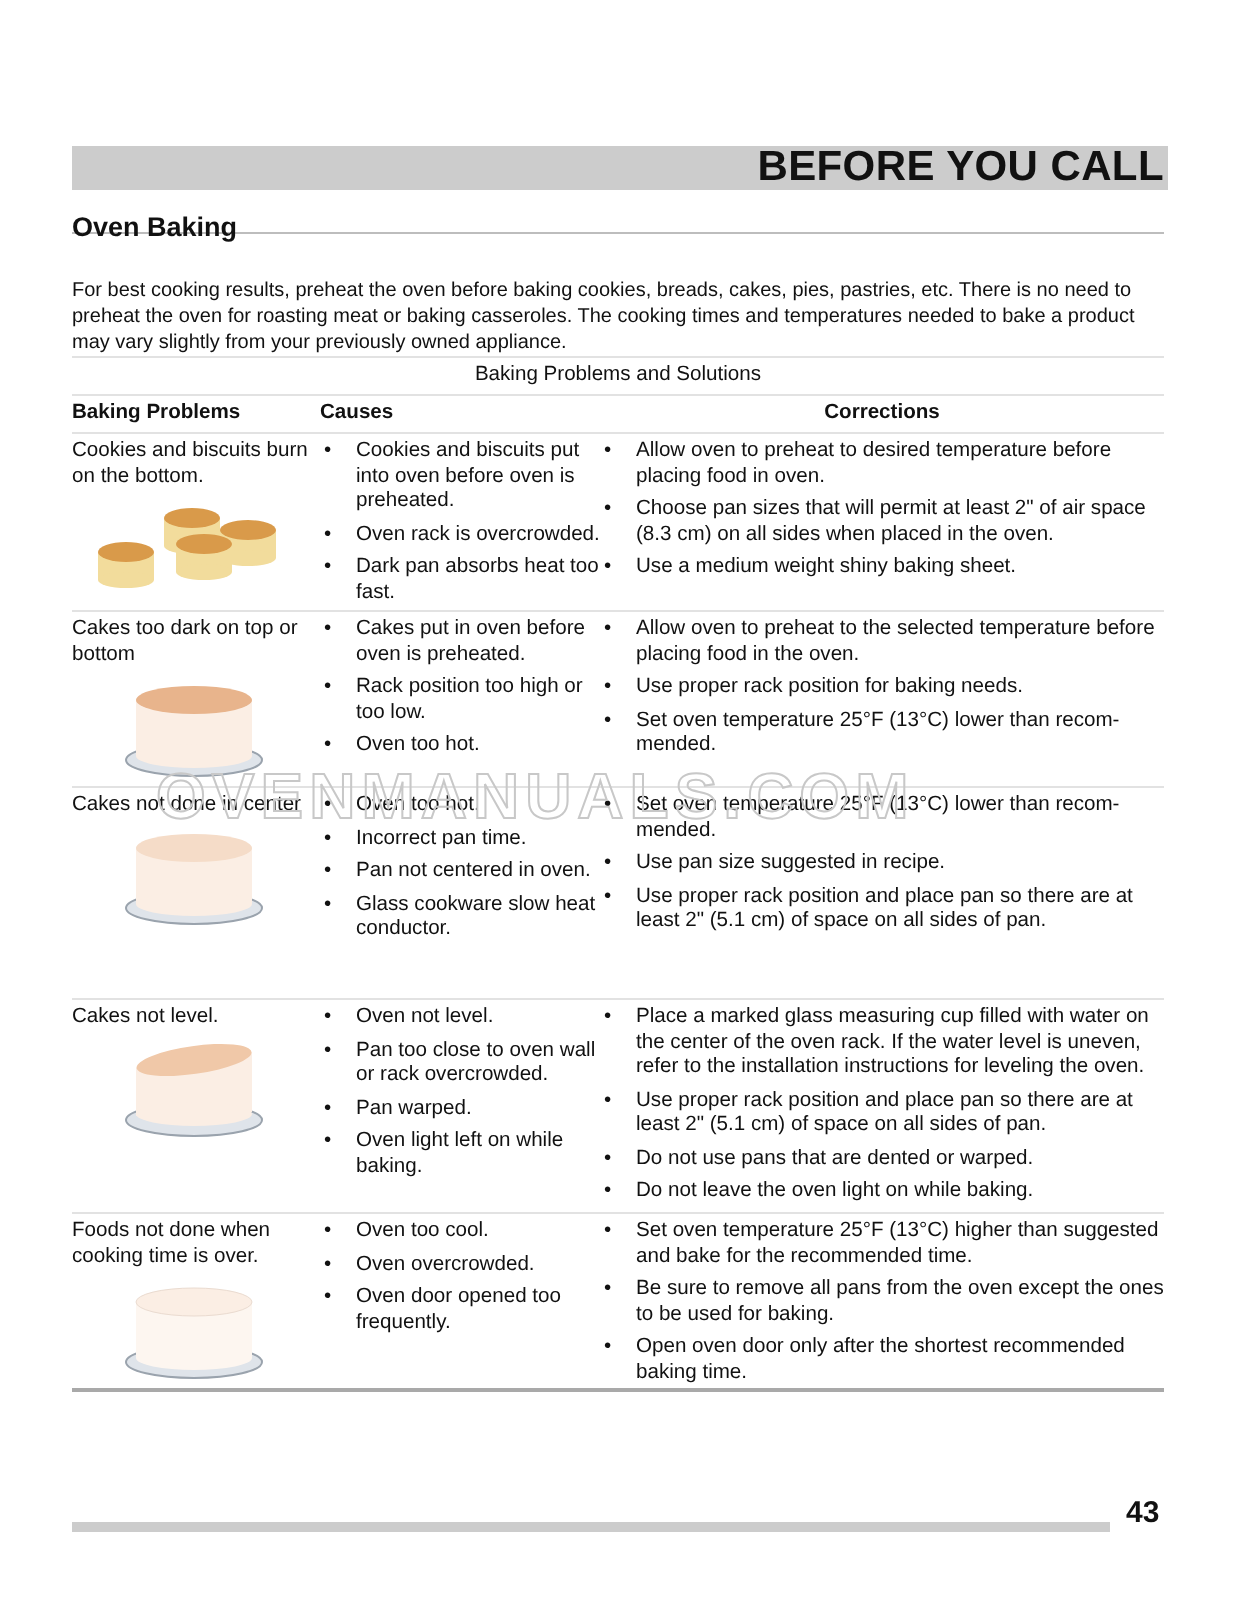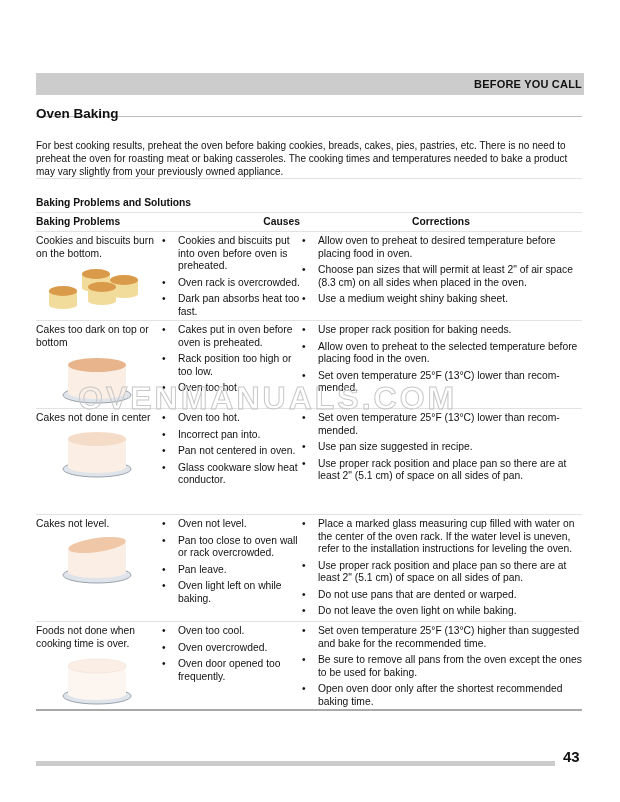--- a/index.html
+++ b/index.html
@@ -1,34 +1,34 @@
 <!DOCTYPE html>
 <html><head>
 <meta charset="utf-8">
 <style>
   html, body { margin:0; padding:0; background:#ffffff; }
   body { width:620px; height:802px; position:relative; overflow:hidden;
          font-family:"Liberation Sans", sans-serif; color:#111; }
   .header-bar { position:absolute; left:36px; top:73px; width:548px; height:22px;
                 background:#cccccc; }
-  .header-title { position:absolute; right:2px; top:1px; font-size:11px; font-weight:bold;
+  .header-title { position:absolute; right:2px; top:1px; font-size:21px; font-weight:bold;
                   color:#111; letter-spacing:0.2px; line-height:20px; }
   .section-rule { position:absolute; left:36px; top:116px; width:546px; height:1px; background:#bdbdbd; }
   .section-title { position:absolute; left:36px; top:106px; font-size:13.5px; font-weight:bold; }
   .intro { position:absolute; left:36px; top:139px; width:550px; font-size:10px; line-height:13px; }
   .table { position:absolute; left:36px; top:178px; width:546px; font-size:10.3px; }
   .tline { height:1px; background:#e2e2e2; }
   .tline.dark { background:#a9a9a9; height:2px; }
-  .caption { font-weight:bold; height:18px; line-height:18px;margin-top:15px; }
+  .caption { text-align:center; font-weight:normal; height:18px; line-height:18px; }
   .head-row { display:flex; height:18px; line-height:18px; font-weight:bold; }
   .c1 { width:124px; }
   .c2 { width:140px; }
   .c3 { width:282px; }
   .head-row .c1 { }
-  .head-row .c2 { text-align:right; }
+  .head-row .c2 { text-align:left; }
   .head-row .c3 { text-align:center; }
   .row { display:flex; position:relative; }
   .row .c1 { padding-top:3px; line-height:12.5px; }
   .bul { list-style:none; margin:0; padding:3px 0 0 0; }
   .bul li { position:relative; padding-left:18px; line-height:12.5px; margin-bottom:4px; }
   .bul li::before { content:"•"; position:absolute; left:2px; top:0; }
   .c2 .bul li { padding-left:18px; }
   .c3 .bul li { padding-left:18px; }
   .pic { position:absolute; }
   .watermark { position:absolute; left:78px; top:380px; font-size:32px; font-weight:bold;
@@ -108,42 +108,42 @@
     </div>
     <div class="c2">
         <ul class="bul">
       <li>Cakes put in oven before oven is preheated.</li>
       <li>Rack position too high or too low.</li>
       <li>Oven too hot.</li>
     </ul>
       </div>
     <div class="c3">
         <ul class="bul">
+      <li>Allow oven to preheat to the selected temperature before placing food in the oven.</li>
       <li>Use proper rack position for baking needs.</li>
-      <li>Allow oven to preheat to the selected temperature before placing food in the oven.</li>
       <li>Set oven temperature 25°F (13°C) lower than recom-mended.</li>
     </ul>
       </div>
   </div>
   <div class="tline"></div>
 
   <div class="row" style="height:105px;">
     <div class="c1">
       <div>Cakes not done in center</div>
       <svg class="pic" style="left:24px;top:20px;" width="75" height="50" viewBox="0 0 75 50">
         <ellipse cx="37" cy="40" rx="34" ry="8" fill="#dfe4ea" stroke="#9aa3ad" stroke-width="1"></ellipse>
         <rect x="8" y="10" width="58" height="28" fill="#fbeee4"></rect>
         <ellipse cx="37" cy="38" rx="29" ry="6" fill="#fbeee4"></ellipse>
         <ellipse cx="37" cy="10" rx="29" ry="7" fill="#f5dcc8"></ellipse>
       </svg>
     </div>
     <div class="c2">
         <ul class="bul">
       <li>Oven too hot.</li>
-      <li>Incorrect pan into.</li>
+      <li>Incorrect pan time.</li>
       <li>Pan not centered in oven.</li>
       <li>Glass cookware slow heat conductor.</li>
     </ul>
       </div>
     <div class="c3">
         <ul class="bul">
       <li>Set oven temperature 25°F (13°C) lower than recom-mended.</li>
       <li>Use pan size suggested in recipe.</li>
       <li>Use proper rack position and place pan so there are at least 2" (5.1 cm) of space on all sides of pan.</li>
     </ul>
@@ -158,21 +158,21 @@
         <ellipse cx="37" cy="40" rx="34" ry="8" fill="#dfe4ea" stroke="#9aa3ad" stroke-width="1"></ellipse>
         <path d="M8 14 L66 6 L66 36 L8 38 Z" fill="#fbeee4"></path>
         <ellipse cx="37" cy="37" rx="29" ry="6" fill="#fbeee4"></ellipse>
         <ellipse cx="37" cy="10" rx="29" ry="7" transform="rotate(-8 37 10)" fill="#f0c8a8"></ellipse>
       </svg>
     </div>
     <div class="c2">
         <ul class="bul">
       <li>Oven not level.</li>
       <li>Pan too close to oven wall or rack overcrowded.</li>
-      <li>Pan leave.</li>
+      <li>Pan warped.</li>
       <li>Oven light left on while baking.</li>
     </ul>
       </div>
     <div class="c3">
         <ul class="bul">
       <li>Place a marked glass measuring cup filled with water on the center of the oven rack. If the water level is uneven, refer to the installation instructions for leveling the oven.</li>
       <li>Use proper rack position and place pan so there are at least 2" (5.1 cm) of space on all sides of pan.</li>
       <li>Do not use pans that are dented or warped.</li>
       <li>Do not leave the oven light on while baking.</li>
     </ul>

